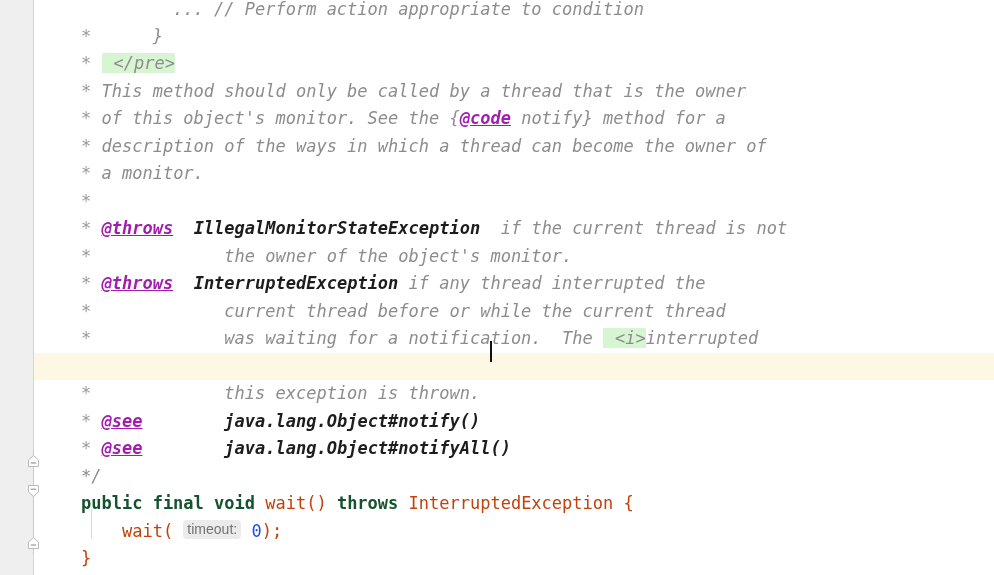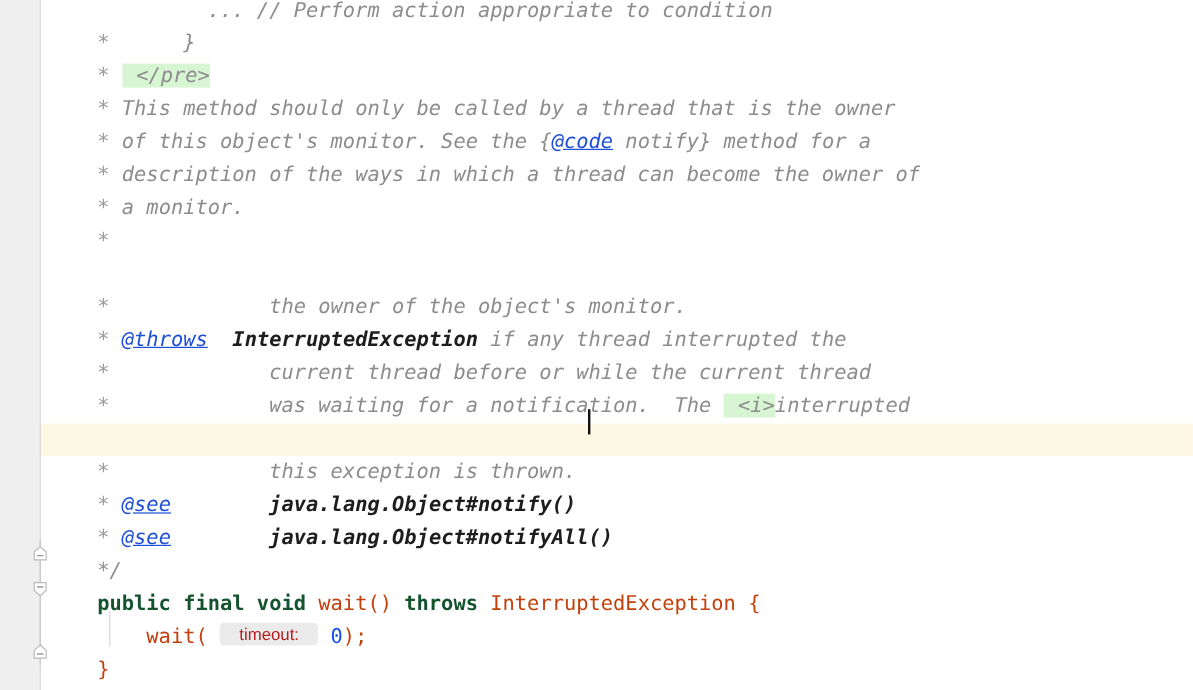--- a/index.html
+++ b/index.html
@@ -91,39 +91,39 @@
   .current-line-band .band-gutter {
     position: absolute;
     left: 0; top: 0;
     width: 33px; height: 100%;
     background: #fbf5df;
   }
 
   
   .cmt            { color: #8c8c8c; font-style: italic; margin-top: 19px; }
   .cmt-star       { color: #9a9a9a; font-style: italic; }
-  .tag            { color: #1d4ed8; font-weight: normal; font-style: italic;
+  .tag            { color: #a21caf; font-weight: bold; font-style: italic;
                     text-decoration: underline; }
   .typeref        { color: #1d1d1d; font-weight: bold; font-style: italic; }
   .hl-green       { background: #d7f5d3; padding-left: 12px; }
   .kw             { color: #14532d; font-weight: bold; }
   .plain          { color: #c2410c; }
   .num            { color: #1750eb; }
 
   
   .hint {
     display: inline-block;
     background: #ebebeb;
-    color: #b91c1c;
+    color: #737373;
     font-family: "Liberation Sans", sans-serif;
     font-size: 14px;
     font-style: normal;
     font-weight: normal;
     line-height: 19px;
-    padding: 0 16px;
+    padding: 0 4px;
     border-radius: 4px;
     vertical-align: 2px;
     position: relative;
     top: -1px;
   }
 
   
   .caret {
     position: absolute;
     width: 2px;
@@ -151,20 +151,21 @@
 
   <div class="code-area" id="code-area">
       <div class="line" style="top: -4px;"><span class="txt"><span class="cmt-star"></span><span class="cmt">         ... // Perform action appropriate to condition</span></span></div>
       <div class="line" style="top: 23px;"><span class="txt"><span class="cmt-star">*</span><span class="cmt">      }</span></span></div>
       <div class="line" style="top: 50px;"><span class="txt"><span class="cmt-star">*</span><span class="cmt"> </span><span class="cmt hl-green">&lt;/pre&gt;</span></span></div>
       <div class="line" style="top: 78px;"><span class="txt"><span class="cmt-star">*</span><span class="cmt"> This method should only be called by a thread that is the owner</span></span></div>
       <div class="line" style="top: 105px;"><span class="txt"><span class="cmt-star">*</span><span class="cmt"> of this object's monitor. See the {</span><span class="tag">@code</span><span class="cmt"> notify} method for a</span></span></div>
       <div class="line" style="top: 133px; padding-left: 16px;"><span class="txt"><span class="cmt-star">*</span><span class="cmt"> description of the ways in which a thread can become the owner of</span></span></div>
       <div class="line" style="top: 160px;"><span class="txt"><span class="cmt-star">*</span><span class="cmt"> a monitor.</span></span></div>
       <div class="line" style="top: 188px;"><span class="txt"><span class="cmt-star">*</span></span></div>
+      <div class="line" style="top: 215px;"><span class="txt"><span class="cmt-star">*</span><span class="cmt"> </span><span class="tag">@throws</span><span class="cmt">  </span><span class="typeref">IllegalMonitorStateException</span><span class="cmt">  if the current thread is not</span></span></div>
       <div class="line" style="top: 243px; text-align: center;"><span class="txt"><span class="cmt-star">*</span><span class="cmt">             the owner of the object's monitor.</span></span></div>
       <div class="line" style="top: 270px;"><span class="txt"><span class="cmt-star">*</span><span class="cmt"> </span><span class="tag">@throws</span><span class="cmt">  </span><span class="typeref">InterruptedException</span><span class="cmt"> if any thread interrupted the</span></span></div>
       <div class="line" style="top: 298px;"><span class="txt"><span class="cmt-star">*</span><span class="cmt">             current thread before or while the current thread</span></span></div>
       <div class="line" style="top: 325px;"><span class="txt"><span class="cmt-star">*</span><span class="cmt">             was waiting for a notification.  The </span><span class="cmt hl-green">&lt;i&gt;</span><span class="cmt">interrupted</span></span></div>
       <div class="line" style="top: 353px;"><span class="txt"><span class="cmt-star">*</span><span class="cmt">             status&lt;/i&gt; of the current thread is cleared when</span></span></div>
       <div class="line" style="top: 380px;"><span class="txt"><span class="cmt-star">*</span><span class="cmt">             this exception is thrown.</span></span></div>
       <div class="line" style="top: 408px;"><span class="txt"><span class="cmt-star">*</span><span class="cmt"> </span><span class="tag">@see</span><span class="cmt">        </span><span class="typeref">java.lang.Object#notify()</span></span></div>
       <div class="line" style="top: 435px;"><span class="txt"><span class="cmt-star">*</span><span class="cmt"> </span><span class="tag">@see</span><span class="cmt">        </span><span class="typeref">java.lang.Object#notifyAll()</span></span></div>
       <div class="line" style="top: 463px;"><span class="txt"><span class="cmt">*/</span></span></div>
       <div class="line" style="top: 490px;"><span class="txt" style="left: 47px;"><span class="kw">public final void</span><span class="plain"> wait() </span><span class="kw">throws</span><span class="plain"> InterruptedException {</span></span></div>

